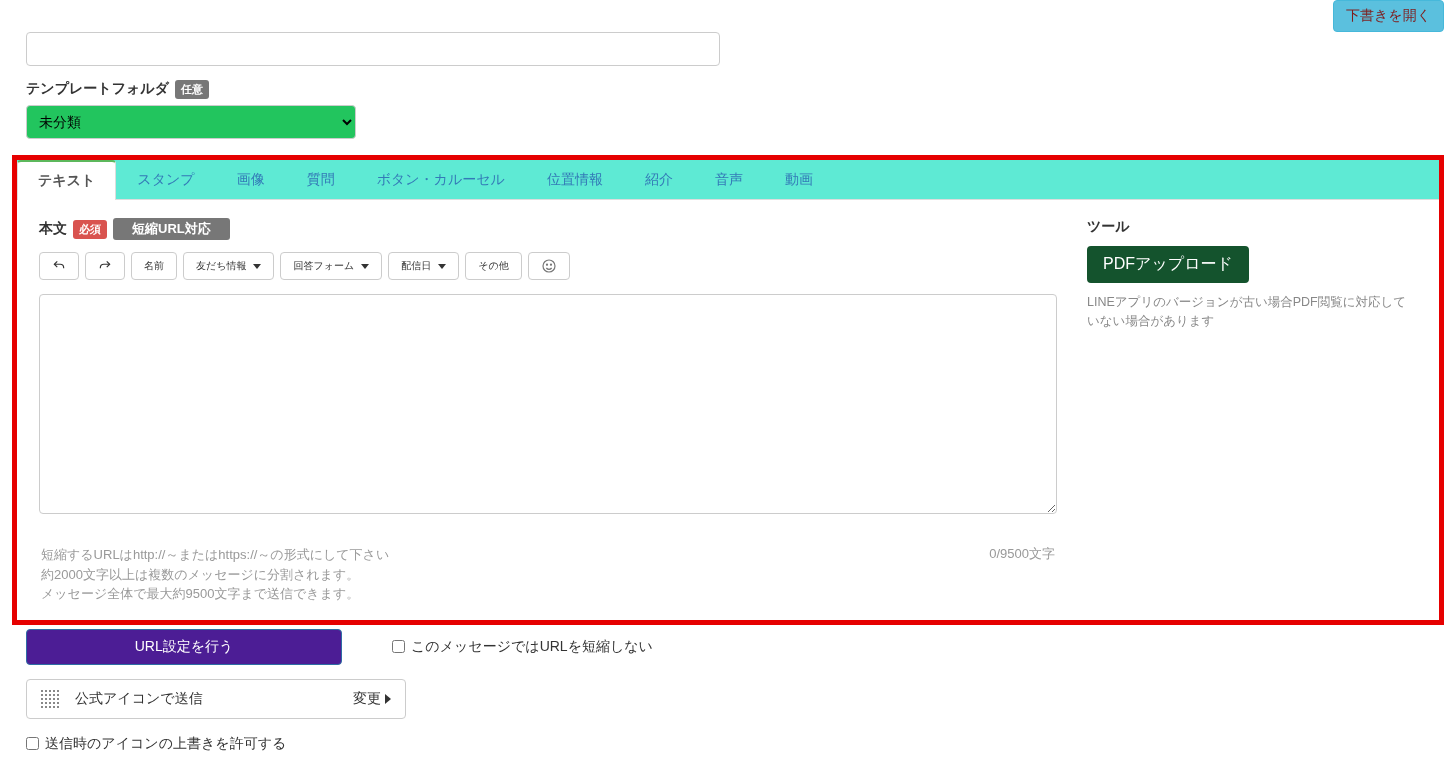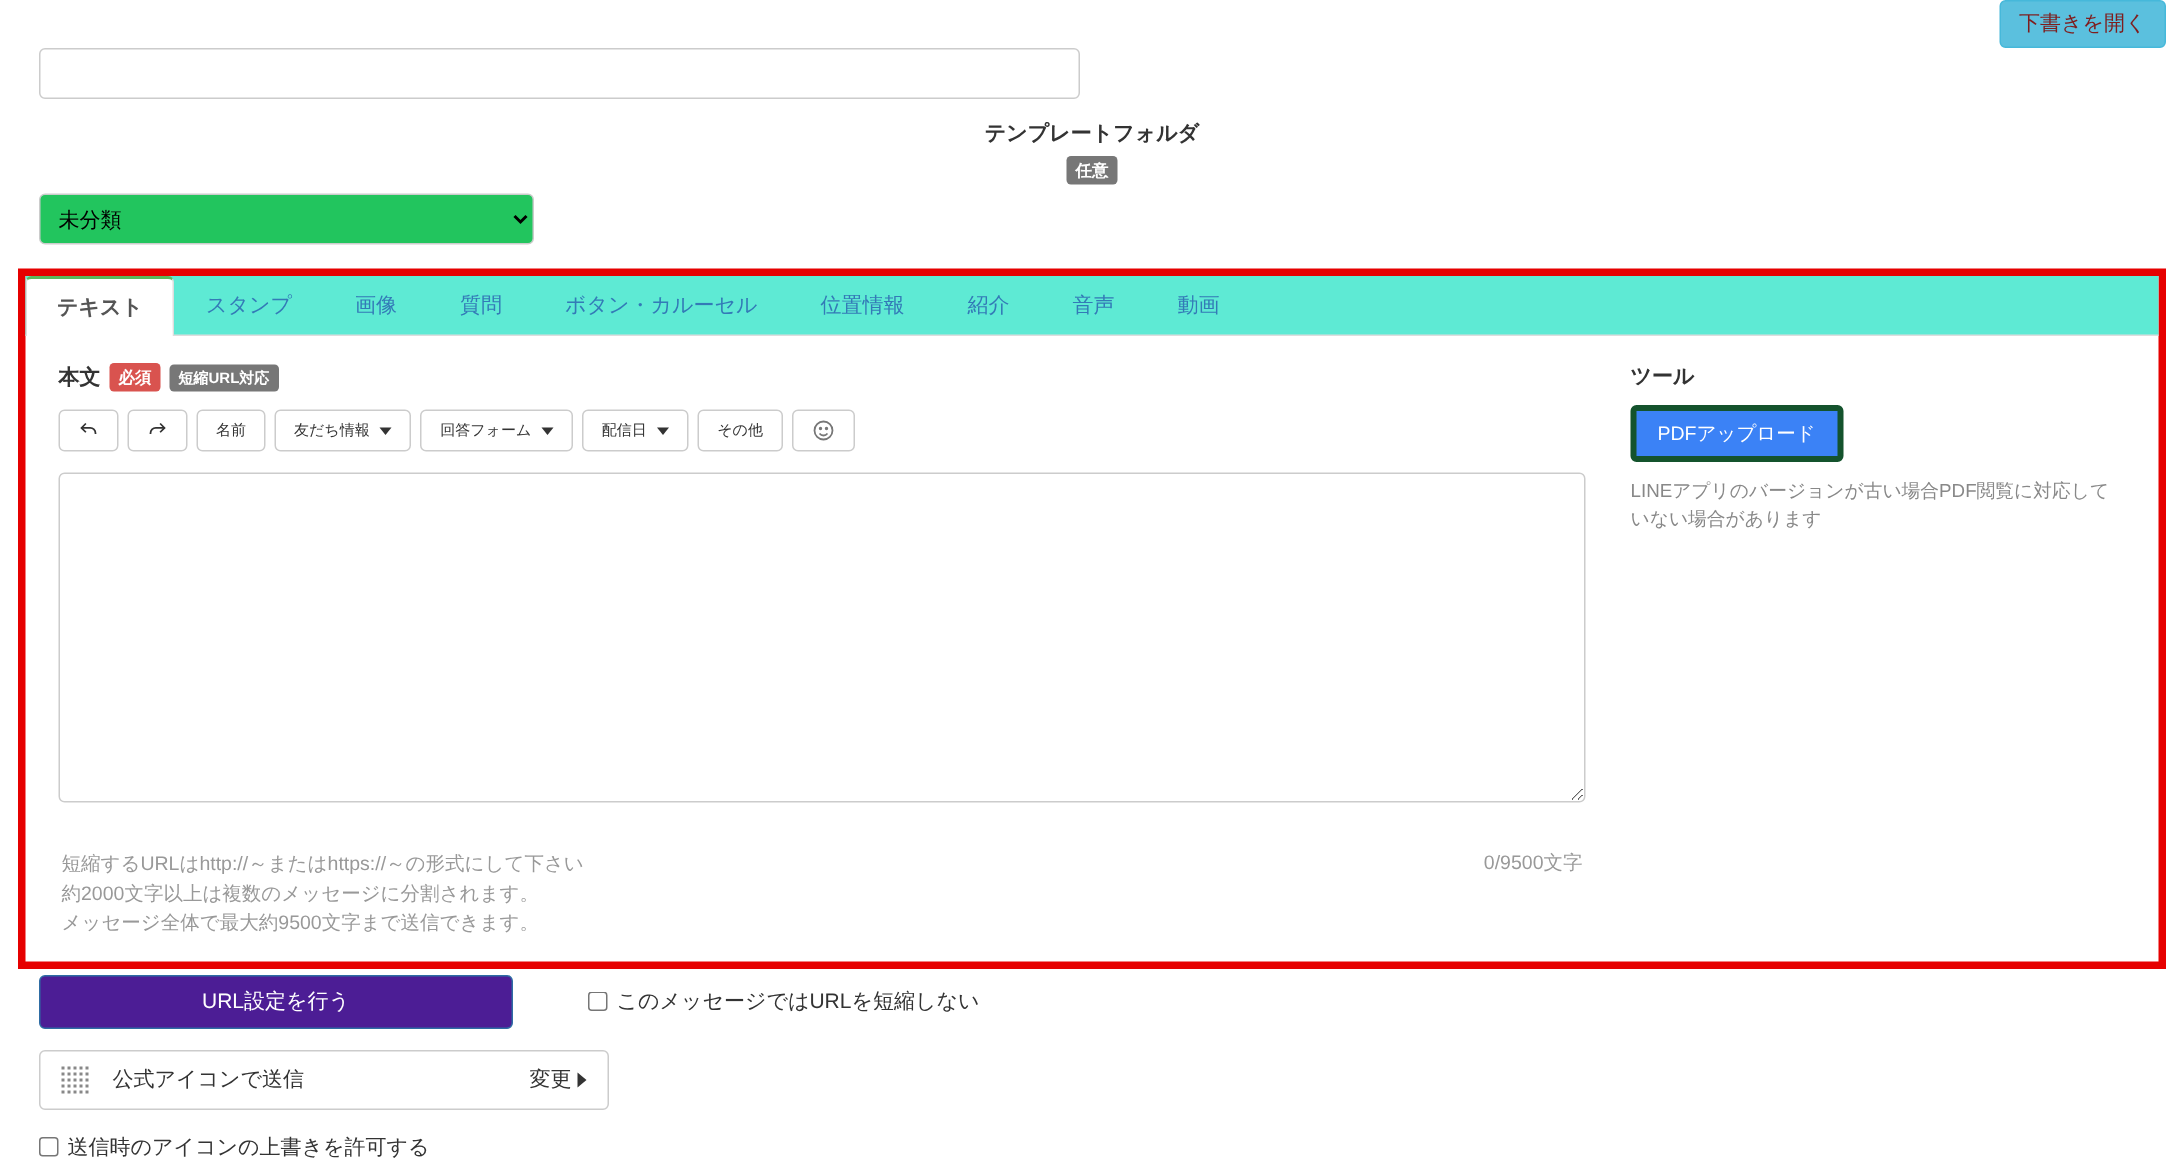--- a/index.html
+++ b/index.html
@@ -13,21 +13,21 @@
 .top-btn-row { display:flex; justify-content:flex-end; padding:0 6px 0 0; }
 .btn-cyan {
   background:#5bc0de; border:1px solid #46b8da; color:#7f1d1d;
   padding:6px 12px; border-radius:4px; font-size:14px;
 }
 .input-row { padding:0 20px 14px 20px; }
 .text-input {
   width:694px; height:34px; border:1px solid #ccc; border-radius:4px;
   padding:6px 10px; font-size:14px;
 }
-.section-label { font-weight:bold; padding:0 20px 6px 20px; display:flex; align-items:center; gap:6px;flex-direction:column;}
+.section-label { font-weight:bold; padding:0 20px 6px 20px; display:flex; align-items:flex-start; gap:6px;}
 .badge-gray {
   background:#777; color:#fff; font-size:11px; font-weight:bold;
   padding:2px 6px; border-radius:3px;
 }
 .select-row { padding:0 20px 16px 20px; }
 .select-el {
   width:330px; height:34px; border:1px solid #ccc; border-radius:4px;
   padding:4px 8px; font-size:14px; background:#22c55e;
 }
 .red-frame {
@@ -46,42 +46,42 @@
   border-top:2px solid #5cb85c; font-weight:bold;
 }
 .tab-body {
   display:flex; gap:30px; padding:18px 22px 10px 22px;
 }
 .main-col { flex:1; }
 .side-col { width:330px; }
 .honbun-head { display:flex; align-items:center; gap:6px; margin-bottom:12px; }
 .honbun-head .lbl { font-weight:bold; }
 .badge-red { background:#d9534f; color:#fff; font-size:11px; font-weight:bold; padding:2px 6px; border-radius:3px; }
-.badge-dkgray { background:#777; color:#fff; font-size:10px; font-weight:bold; padding:2px 6px; border-radius:3px; }
+.badge-dkgray { background:#777; color:#fff; font-size:13px; font-weight:bold; padding:2px 19px; border-radius:3px; }
 .toolbar { display:flex; gap:6px; margin-bottom:14px; flex-wrap:wrap; }
 .tb-btn {
   border:1px solid #ccc; background:#fff; padding:5px 12px; border-radius:4px;
   font-size:10px; cursor:pointer; display:inline-flex; align-items:center; gap:4px;
   color:#333;
 }
 .tb-btn .caret {
   display:inline-block; width:0; height:0; border-left:4px solid transparent;
   border-right:4px solid transparent; border-top:5px solid #333; margin-left:3px;
 }
 .textarea {
   width:100%; min-height:220px; border:1px solid #ccc; border-radius:4px;
   padding:8px; font-size:14px; resize:vertical;
 }
 .under-text { display:flex; justify-content:space-between; align-items:flex-start;
   padding:28px 2px 6px 2px; color:#999; font-size:13px; }
 .under-text .hints div { line-height:1.5; }
 .side-col .side-title { font-weight:bold; margin-bottom:10px; }
 .btn-cyan2 {
-  background:#3b82f6; border:4px solid #14532d; color:#fff;
-  padding:6px 14px; border-radius:4px; font-size:13px;
+  background:#14532d; border:2px solid #14532d; color:#fff;
+  padding:6px 14px; border-radius:4px; font-size:16px;
 }
 .side-note { font-size:12.5px; color:#888; margin-top:10px; line-height:1.5; }
 .btn-blue {
   background:#4c1d95; border:1px solid #2e6da4; color:#fff;
   padding:8px 0; border-radius:4px; font-size:14px; width:316px; text-align:center;
 }
 .below-frame { padding:4px 20px 24px 20px; }
 .url-row { display:flex; align-items:center; gap:50px; margin-top:0; }
 .chk-row { display:flex; align-items:center; gap:6px; font-size:14px; color:#333; }
 .icon-send-box {

